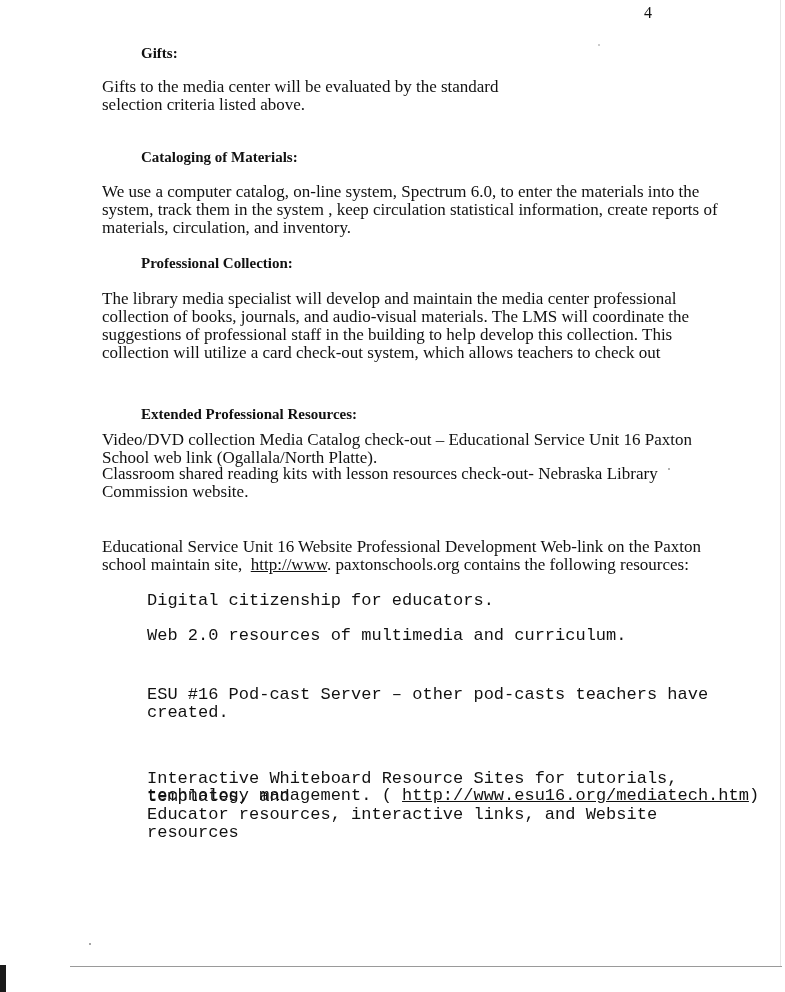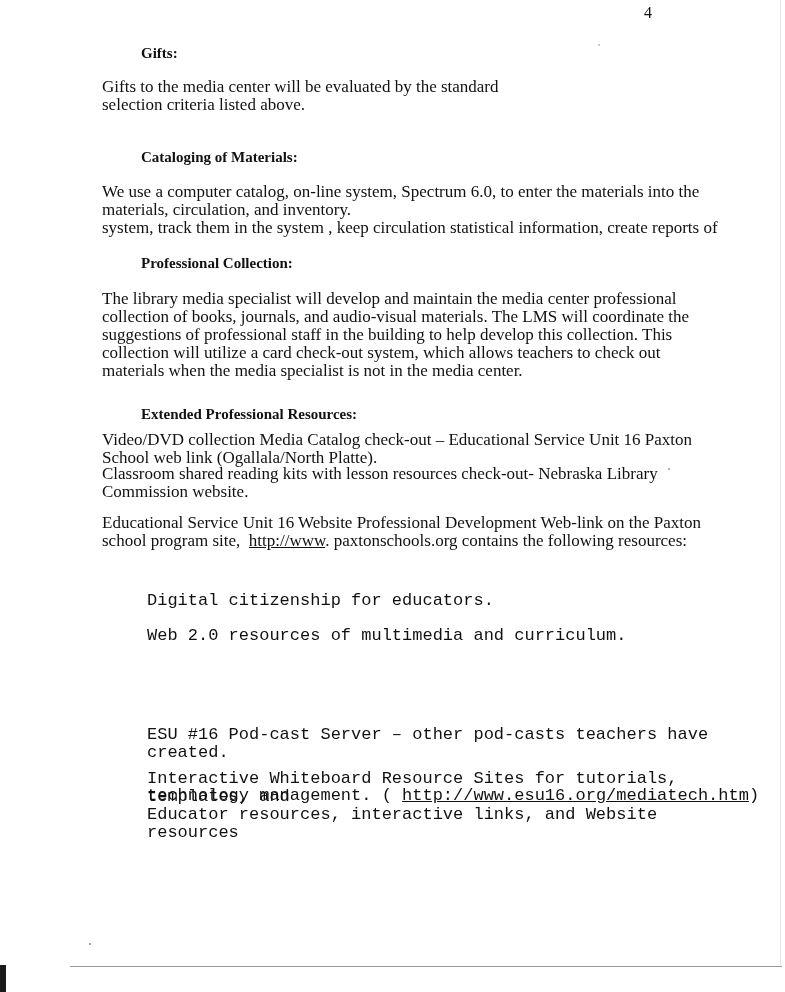--- a/index.html
+++ b/index.html
@@ -26,50 +26,49 @@
 
   <div class="heading" style="top:45px">Gifts:</div>
   <div class="para" style="top:78px">
     <div>Gifts to the media center will be evaluated by the standard</div>
     <div>selection criteria listed above.</div>
   </div>
 
   <div class="heading" style="top:149px">Cataloging of Materials:</div>
   <div class="para" style="top:183px; width:620px">
     <div>We use a computer catalog, on-line system, Spectrum 6.0, to enter the materials into the</div>
+    <div>system, track them in the system , keep circulation statistical information, create reports of</div>
     <div>materials, circulation, and inventory.</div>
-    <div>system, track them in the system , keep circulation statistical information, create reports of</div>
   </div>
 
   <div class="heading" style="top:255px">Professional Collection:</div>
   <div class="para" style="top:290px; width:620px">
     <div>The library media specialist will develop and maintain the media center professional</div>
     <div>collection of books, journals, and audio-visual materials.  The LMS will coordinate the</div>
     <div>suggestions of professional staff in the building to help develop this collection. This</div>
     <div>collection will utilize a card check-out system, which allows teachers to check out</div>
-    <div>materials when the media specialist is not in the media center.</div>
   </div>
 
   <div class="heading" style="top:406px">Extended Professional Resources:</div>
   <div class="para" style="top:431px; width:620px">
     <div>Video/DVD collection Media Catalog check-out – Educational Service Unit 16 Paxton</div>
     <div>School  web link (Ogallala/North Platte).</div>
   </div>
   <div class="para" style="top:465px; width:620px">
     <div>Classroom shared reading kits with lesson resources check-out-  Nebraska Library</div>
     <div>Commission website.</div>
   </div>
-  <div class="para" style="top:514px; width:640px">
+  <div class="para" style="top:538px; width:640px">
     <div>Educational Service Unit 16 Website Professional Development Web-link on the Paxton</div>
-    <div><span style="white-space:pre">school program site,  </span><span class="link">http://www</span><span>. paxtonschools.org contains the following resources:</span></div>
+    <div><span style="white-space:pre">school maintain site,  </span><span class="link">http://www</span><span>. paxtonschools.org contains the following resources:</span></div>
   </div>
 
   <div class="para indent" style="top:592px">Digital citizenship for educators.</div>
   <div class="para indent" style="top:627px">Web 2.0 resources of multimedia and curriculum.</div>
-  <div class="para indent" style="top:726px">ESU #16 Pod-cast Server – other pod-casts teachers have created.</div>
+  <div class="para indent" style="top:686px">ESU #16 Pod-cast Server – other pod-casts teachers have created.</div>
   <div class="para indent" style="top:770px">
     <div>Interactive Whiteboard Resource Sites for tutorials, templates, and</div>
     <div>Educator resources, interactive links, and Website resources</div>
   </div>
   <div class="para indent" style="top:787px">
     <div><span style="white-space:pre">technology management. ( </span><span class="link">http://www.esu16.org/mediatech.htm</span><span>)</span></div>
   </div>
 
   <div class="speck" style="left:89px; top:943px"></div>
   <div class="speck" style="left:598px; top:44px; background:#bbb"></div>

